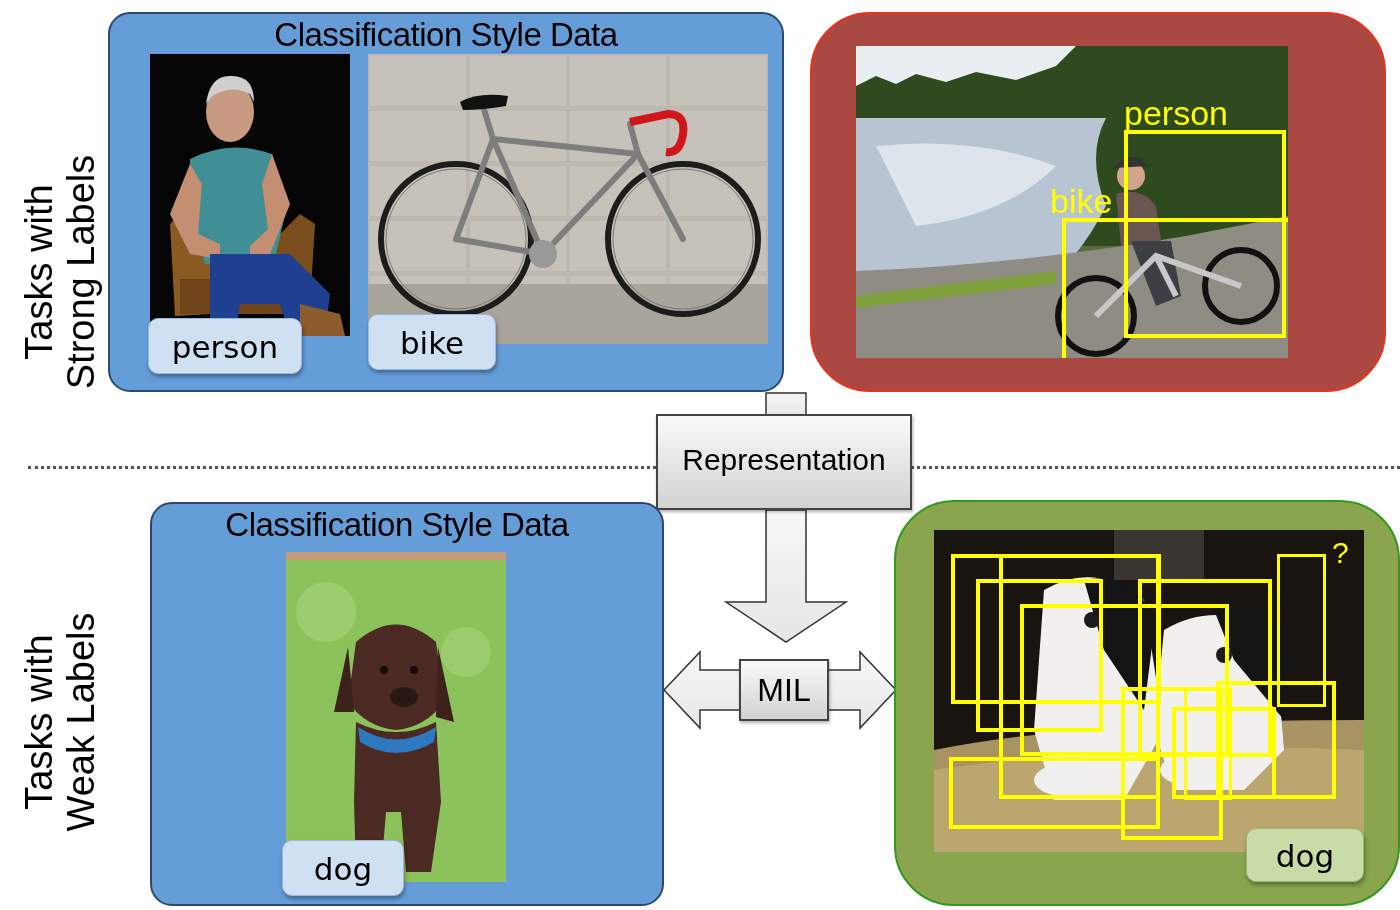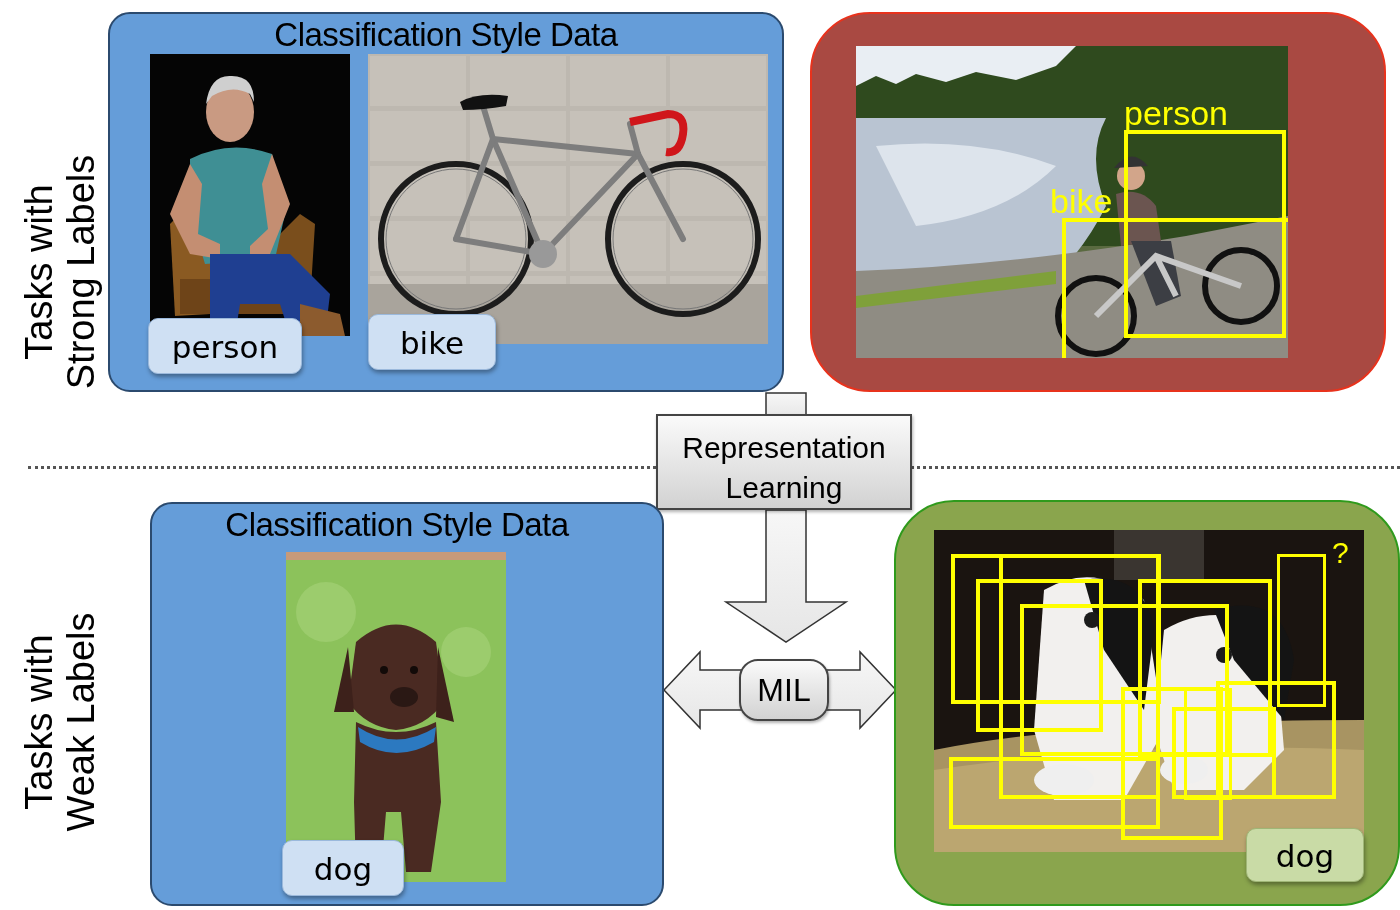--- a/index.html
+++ b/index.html
@@ -145,26 +145,25 @@
     </linearGradient>
   </defs>
 
   <rect x="116" y="3" width="40" height="25" fill="url(#ag)" stroke="#333" stroke-width="1.5"></rect>
 
   <path d="M116 120 L156 120 L156 212 L196 212 L136 252 L76 212 L116 212 Z" fill="url(#ag)" stroke="#333" stroke-width="1.5"></path>
 
   <path d="M14 300 L50 262 L50 280 L210 280 L210 262 L246 300 L210 338 L210 320 L50 320 L50 338 Z" fill="url(#ag)" stroke="#333" stroke-width="1.5"></path>
 </svg>
 
-<div class="gbox" style="left:656px; top:414px; width:256px; height:96px; font-size:30px; line-height:40px; padding-top:12px;">
+<div class="gbox" style="left:656px; top:414px; width:256px; height:96px; font-size:30px; line-height:40px; padding-top:24px;">
   <div>Representation</div>
-  <div>Learning</div>
-</div>
-
-<div class="gbox" style="left:739px; top:659px; width:90px; height:62px; font-size:32px; line-height:58px;border-radius:19px;">
+</div>
+
+<div class="gbox" style="left:739px; top:659px; width:90px; height:62px; font-size:32px; line-height:58px;">
   <span>MIL</span>
 </div>
 
 <div class="panel blue" style="left:150px; top:502px; width:514px; height:404px;">
   <div class="panel-title" style="top:2px; left:-20px;">Classification Style Data</div>
   <div class="photo" style="left:134px; top:48px; width:220px; height:330px;">
     <svg width="220" height="330" viewBox="0 0 220 330">
       <rect width="220" height="330" fill="#8cc25b"></rect>
       <rect width="220" height="8" fill="#c79a7a"></rect>
       <circle cx="40" cy="60" r="30" fill="#a6d27a" opacity="0.6"></circle>

